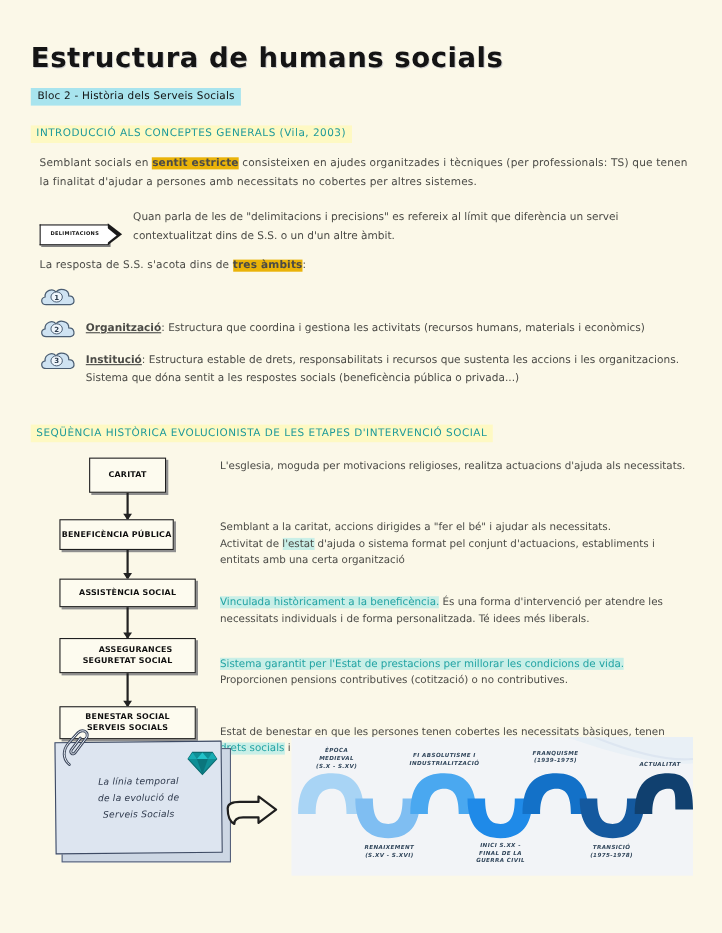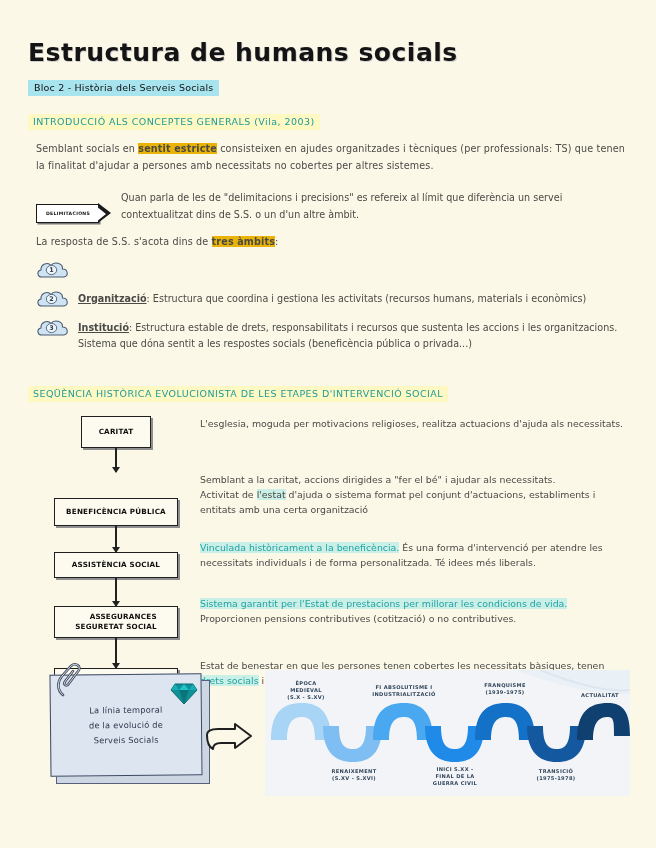--- a/index.html
+++ b/index.html
@@ -107,35 +107,35 @@
     background:#fdfbef;
     border:1.7px solid #1f1f1f;
     box-shadow:2px 2px 0 #8f8f8f;
     text-align:center;
     display:flex;align-items:center;justify-content:center;
     font-size:7.2px;font-weight:bold;color:#0f0f0f;letter-spacing:.2px;
     line-height:10px;
     box-sizing:border-box;
   }
   .fbox.b1{width:70px;height:32px;margin:0 auto;}
-  .fbox.b2{width:124px;height:28px;margin-top:26px;}
+  .fbox.b2{width:104px;height:28px;}
   .fbox.b3{width:124px;height:26px;}
   .fbox.b4{width:124px;height:32px;text-align:right;}
   .fbox.b5{width:124px;height:30px;}
   .connector{width:1.4px;background:#222;margin:0 auto;position:relative;}
   .connector:after{
     content:"";position:absolute;left:-3.3px;bottom:-1px;
     width:0;height:0;border-left:4px solid transparent;border-right:4px solid transparent;
     border-top:6px solid #222;
   }
   .desc-col{flex:1 1 auto;margin-left:22px;}
   .desc{font-size:9.4px;line-height:15px;color:#4a4a46;}
 
   
-  .bottom{position:absolute;left:0;top:660px;width:656px;height:150px;}
+  .bottom{position:absolute;left:0;top:660px;width:656px;height:150px;font-style:italic;}
   .note-card{
     position:absolute;left:50px;top:14px;width:158px;height:108px;
   }
   .note-shadow{
     position:absolute;left:6px;top:6px;width:152px;height:102px;
     background:#cdd7e4;border:1.4px solid #55607a;
   }
   .note-front{
     position:absolute;left:0;top:0;width:152px;height:102px;
     background:#dde5f0;border:1.6px solid #3d4a63;

